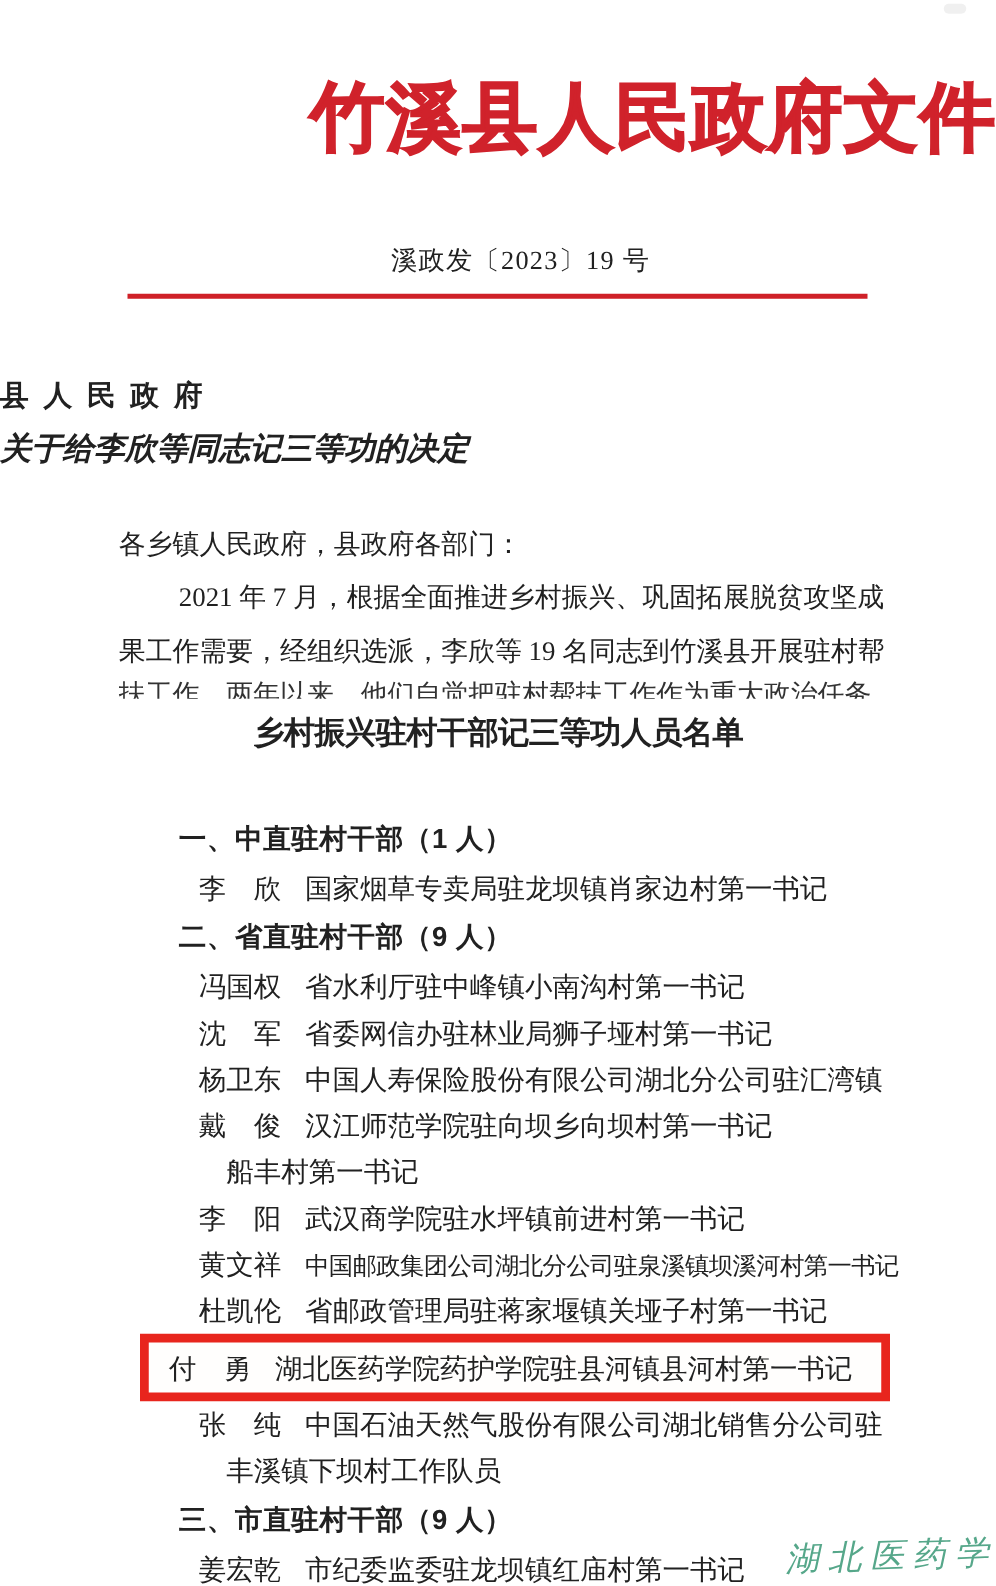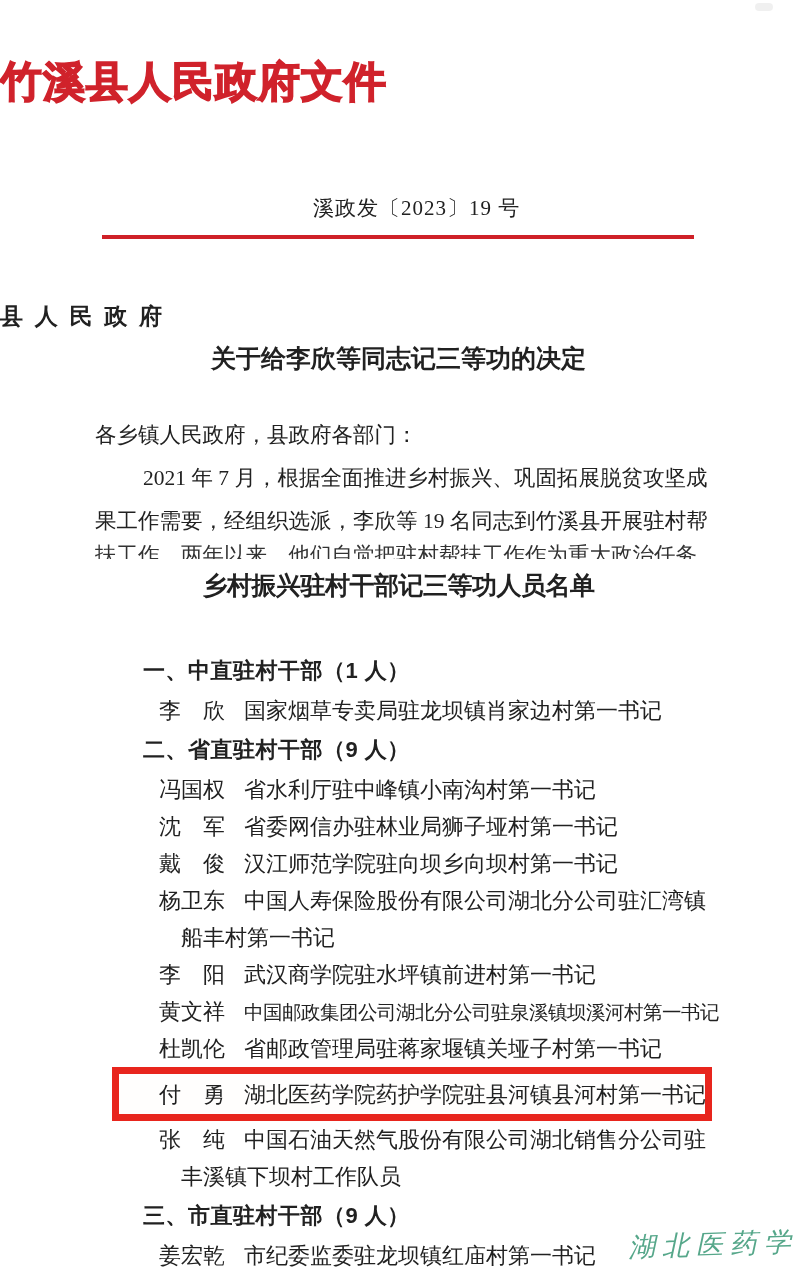--- a/index.html
+++ b/index.html
@@ -15,22 +15,22 @@
     width:797px;height:1269px;
     margin:0 auto;
     background:#ffffff;
     overflow:hidden;
     font-family:"Liberation Serif","DejaVu Serif",serif;
     color:var(--ink);
   }
   
   .letterhead{
     position:absolute;top:54px;left:0;right:0;
-    text-align:left;
-    font-size:42px;font-weight:900;
+    text-align:right;
+    font-size:60px;font-weight:900;
     color:var(--header-red);
     letter-spacing:1px;
     white-space:nowrap;
     -webkit-text-stroke:1.5px var(--header-red);
   }
   .doc-number{
     position:absolute;top:194px;left:0;right:0;
     text-align:center;
     font-size:21px;
     letter-spacing:1px;
@@ -43,22 +43,22 @@
   }
   
   .org-title{
     position:absolute;top:301px;left:0;right:0;
     font-size:23px;font-weight:bold;
     letter-spacing:3px;
     white-space:pre;
   }
   .doc-title{
     position:absolute;top:342px;left:0;right:0;
-    text-align:center;
-    font-size:25px;font-weight:bold;
+    text-align:left;
+    font-size:25px;font-weight:bold;font-style:italic;
   }
   
   .body-block{
     position:absolute;top:414px;left:95px;right:80px;
     font-size:21.5px;line-height:43px;
     white-space:nowrap;
   }
   .body-line{height:43px;}
   .body-line.indent{text-indent:48px;}
   .clipped-line{
@@ -89,21 +89,20 @@
     display:inline-block;width:66px;
     margin-right:19px;
     margin-left:16px;
   }
   .roster-cont{line-height:37px;height:37px;margin-left:38px;}
   .desc.tight{font-size:19.5px;letter-spacing:-0.5px;}
   .roster-row.highlight{
     box-sizing:border-box;
     height:54px;width:600px;
     margin-left:-31px;
-    padding-left:24px;
     border:7px solid var(--box-red);
     display:flex;align-items:center;
     background:#fffefd;
     text-align:right;
   }
   
   .watermark{
     position:absolute;top:1226px;left:628px;
     font-size:27px;font-style:italic;
     letter-spacing:7px;
@@ -143,22 +142,22 @@
   </div>
 
   <div class="list-title">乡村振兴驻村干部记三等功人员名单</div>
 
   <div class="roster">
       <div class="roster-heading">一、中直驻村干部（1 人）</div>
       <div class="roster-row"><span class="name">李　欣</span><span class="desc">国家烟草专卖局驻龙坝镇肖家边村第一书记</span></div>
       <div class="roster-heading">二、省直驻村干部（9 人）</div>
       <div class="roster-row"><span class="name">冯国权</span><span class="desc">省水利厅驻中峰镇小南沟村第一书记</span></div>
       <div class="roster-row"><span class="name">沈　军</span><span class="desc">省委网信办驻林业局狮子垭村第一书记</span></div>
+      <div class="roster-row"><span class="name">杨卫东</span><span class="desc">中国人寿保险股份有限公司湖北分公司驻汇湾镇</span></div>
       <div class="roster-row"><span class="name">戴　俊</span><span class="desc">汉江师范学院驻向坝乡向坝村第一书记</span></div>
-      <div class="roster-row"><span class="name">杨卫东</span><span class="desc">中国人寿保险股份有限公司湖北分公司驻汇湾镇</span></div>
       <div class="roster-cont">船丰村第一书记</div>
       <div class="roster-row"><span class="name">李　阳</span><span class="desc">武汉商学院驻水坪镇前进村第一书记</span></div>
       <div class="roster-row"><span class="name">黄文祥</span><span class="desc tight">中国邮政集团公司湖北分公司驻泉溪镇坝溪河村第一书记</span></div>
       <div class="roster-row"><span class="name">杜凯伦</span><span class="desc">省邮政管理局驻蒋家堰镇关垭子村第一书记</span></div>
       <div class="roster-row highlight">
         <span class="name">付　勇</span>
         <span class="desc">湖北医药学院药护学院驻县河镇县河村第一书记</span>
       </div>
       <div class="roster-row"><span class="name">张　纯</span><span class="desc">中国石油天然气股份有限公司湖北销售分公司驻</span></div>
       <div class="roster-cont">丰溪镇下坝村工作队员</div>

